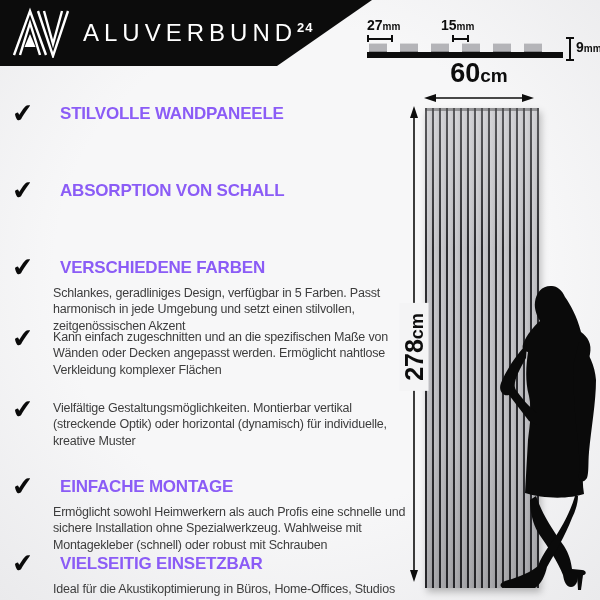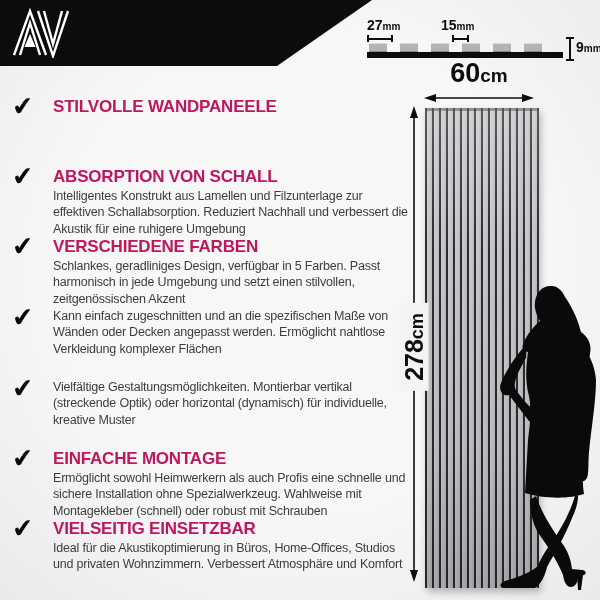--- a/index.html
+++ b/index.html
@@ -68,21 +68,21 @@
   }
   .silhouette{position:absolute;left:478px;top:284px;z-index:2;}
   
   .features{position:absolute;left:12px;top:97px;width:404px;}
   .feature{position:relative;height:70px;padding-left:41px;box-sizing:border-box;}
   .check{
     position:absolute;left:0;top:-4px;font-size:26px;line-height:26px;color:#0a0a0a;
     font-family:"DejaVu Sans", sans-serif;transform:rotate(-5deg);
   }
   .feature h3{
-    margin:0;font-size:17px;line-height:20px;font-weight:700;color:#be185d;letter-spacing:-0.2px;white-space:nowrap;
+    margin:7px;font-size:17px;line-height:20px;font-weight:700;color:#8b5cf6;letter-spacing:-0.2px;white-space:nowrap;
   }
   .feature p{
     margin:1px 0 0 0;font-size:12.5px;line-height:16.3px;color:#3d3d3d;
     letter-spacing:-0.2px;width:356px;
   }
 </style>
 </head>
 <body>
 
 <div class="logo-box">
@@ -90,20 +90,21 @@
     <svg width="58" height="52" viewBox="0 0 58 52">
       <g fill="none" stroke="#ffffff" stroke-width="2.4" stroke-linejoin="miter">
         <polyline points="1,49 17,5 33,49"></polyline>
         <polyline points="7,49 17,17 27,49"></polyline>
         <polyline points="25,5 40,50 55,5"></polyline>
         <polyline points="31,5 40,38 49,5"></polyline>
       </g>
       <polygon points="17,28 11.5,41 22.5,41" fill="#ffffff"></polygon>
     </svg>
   </span>
+  <span class="brand"><span>ALUVERBUND</span><span class="sup">24</span></span>
 </div>
 
 <div class="xsec">
   <div class="dim lbl-27"><span class="num">27</span><span class="unit">mm</span></div>
   <div class="dim lbl-15"><span class="num">15</span><span class="unit">mm</span></div>
   <div class="bracket-h br-27"></div>
   <div class="bracket-h br-15"></div>
   <div class="slats-row">
     <div class="slat"></div>
     <div class="slat"></div>
@@ -147,21 +148,20 @@
 <div class="features">
 
   <div class="feature">
     <span class="check">✔</span>
     <h3>STILVOLLE WANDPANEELE</h3>
   </div>
 
   <div class="feature">
     <span class="check">✔</span>
     <h3>ABSORPTION VON SCHALL</h3>
-    <p>Intelligentes Konstrukt aus Lamellen und Filzunterlage zur effektiven Schallabsorption. Reduziert Nachhall und verbessert die Akustik für eine ruhigere Umgebung</p>
   </div>
 
   <div class="feature">
     <span class="check">✔</span>
     <h3>VERSCHIEDENE FARBEN</h3>
     <p>Schlankes, geradliniges Design, verfügbar in 5 Farben. Passt harmonisch in jede Umgebung und setzt einen stilvollen, zeitgenössischen Akzent</p>
   </div>
 
   <div class="feature">
     <span class="check">✔</span>

